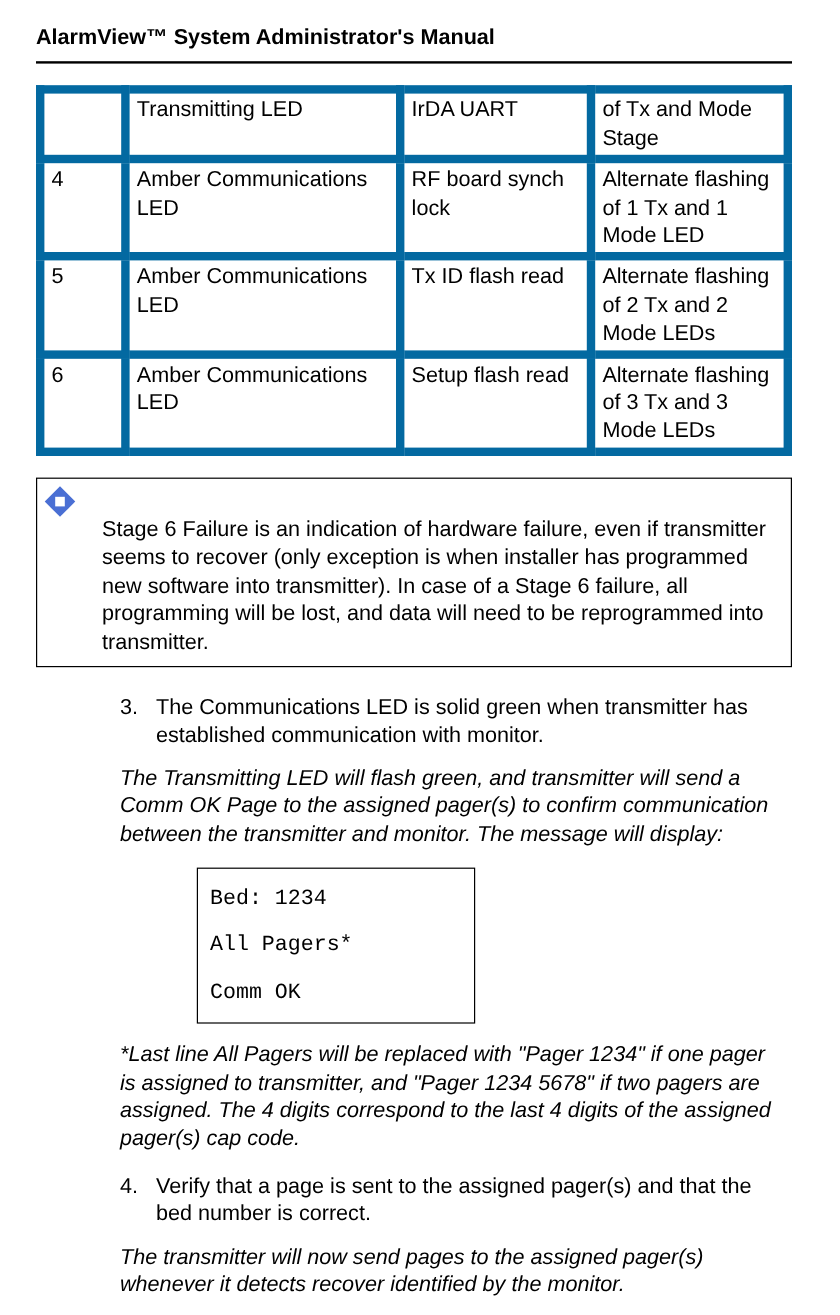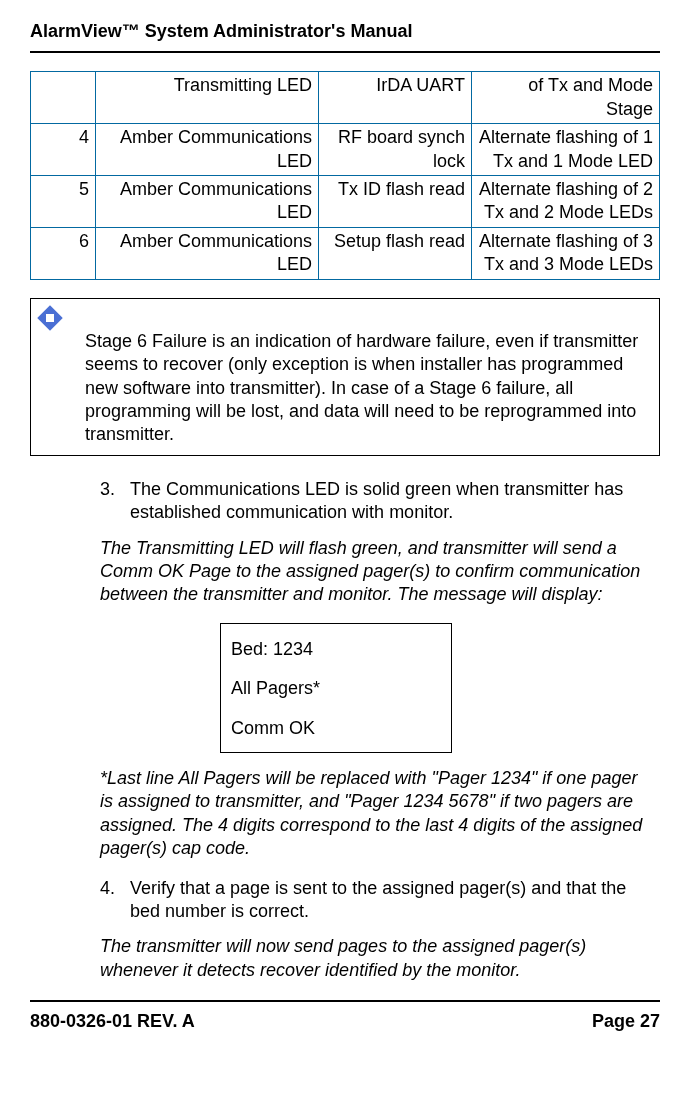--- a/index.html
+++ b/index.html
@@ -23,25 +23,24 @@
     border: none;
     border-top: 2px solid #000;
     margin: 0 0 18px 0;
   }
   table.led {
     border-collapse: collapse;
     width: 100%;
     margin-bottom: 18px;
   }
   table.led td {
-    border: 1px solid #0369a1;
+    border: 7px solid #0369a1;
     padding: 2px 6px;
     vertical-align: top;
     font-size: 18px;
-    text-align: right;
   }
   .col1 { width: 52px; }
   .col2 { width: 210px; }
   .col3 { width: 140px; }
   .notebox {
     border: 1.5px solid #000;
     padding: 8px 10px 8px 10px;
     margin: 0 0 22px 0;
     position: relative;
   }
@@ -69,22 +68,23 @@
     vertical-align: top;
     padding-left: 0;
     margin-left: 44px;
   }
   .indent { margin-left: 70px; margin-right: 6px; }
   .litem { display: flex; margin-bottom: 12px; }
   .litem .num { width: 30px; flex-shrink:0; }
   .msgbox {
     border: 1.5px solid #000;
     width: 210px;
-    margin: 14px 0 14px 120px;
+    margin: 14px 0 14px 64px;
     padding: 8px 10px;
+    font-family: Liberation Mono, monospace;
   }
   .msgbox div { margin: 6px 0 16px 0; }
   .msgbox div:last-child { margin-bottom: 4px;}
   .para { margin-bottom: 16px; font-style: italic; }
   .footer {
     display: flex;
     justify-content: space-between;
     font-weight: bold;
     padding-top: 8px;
   }

